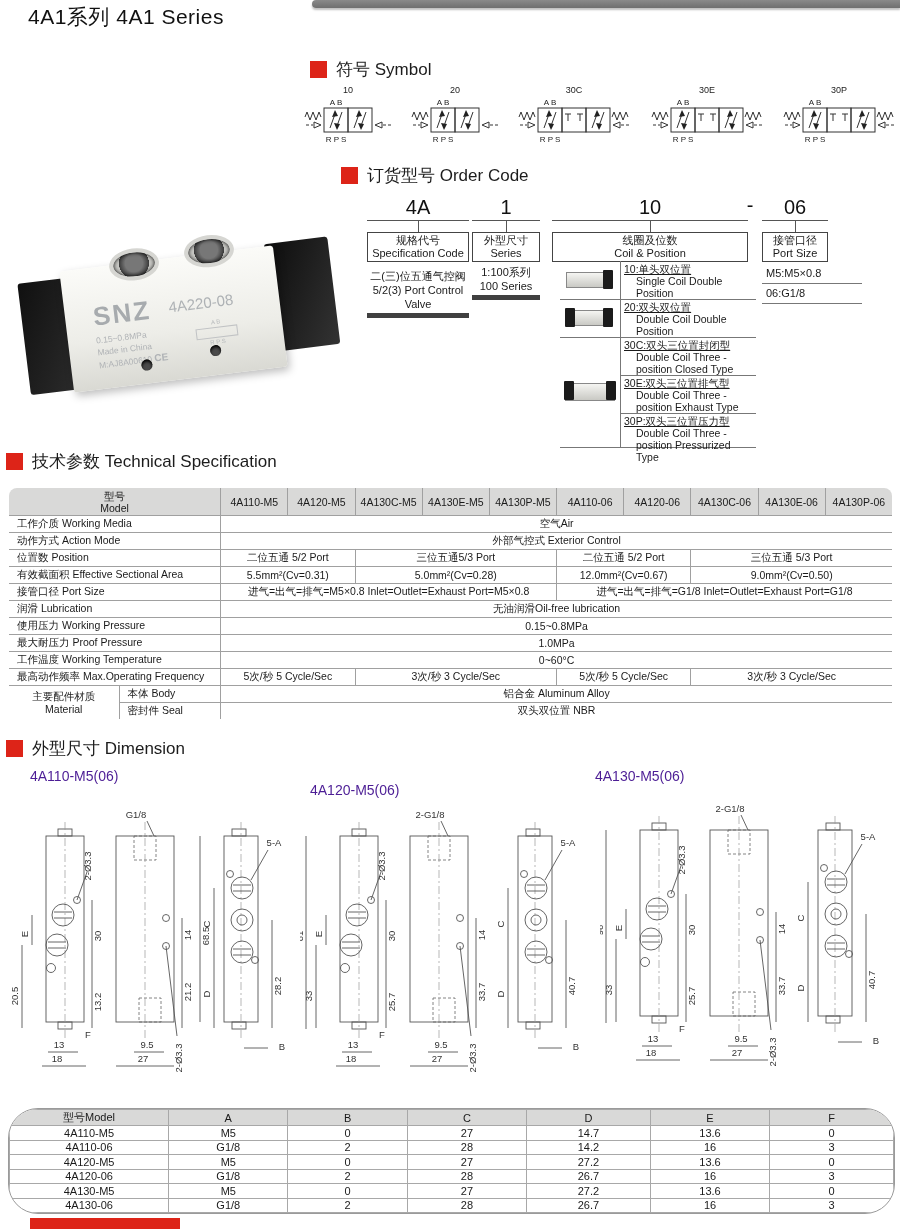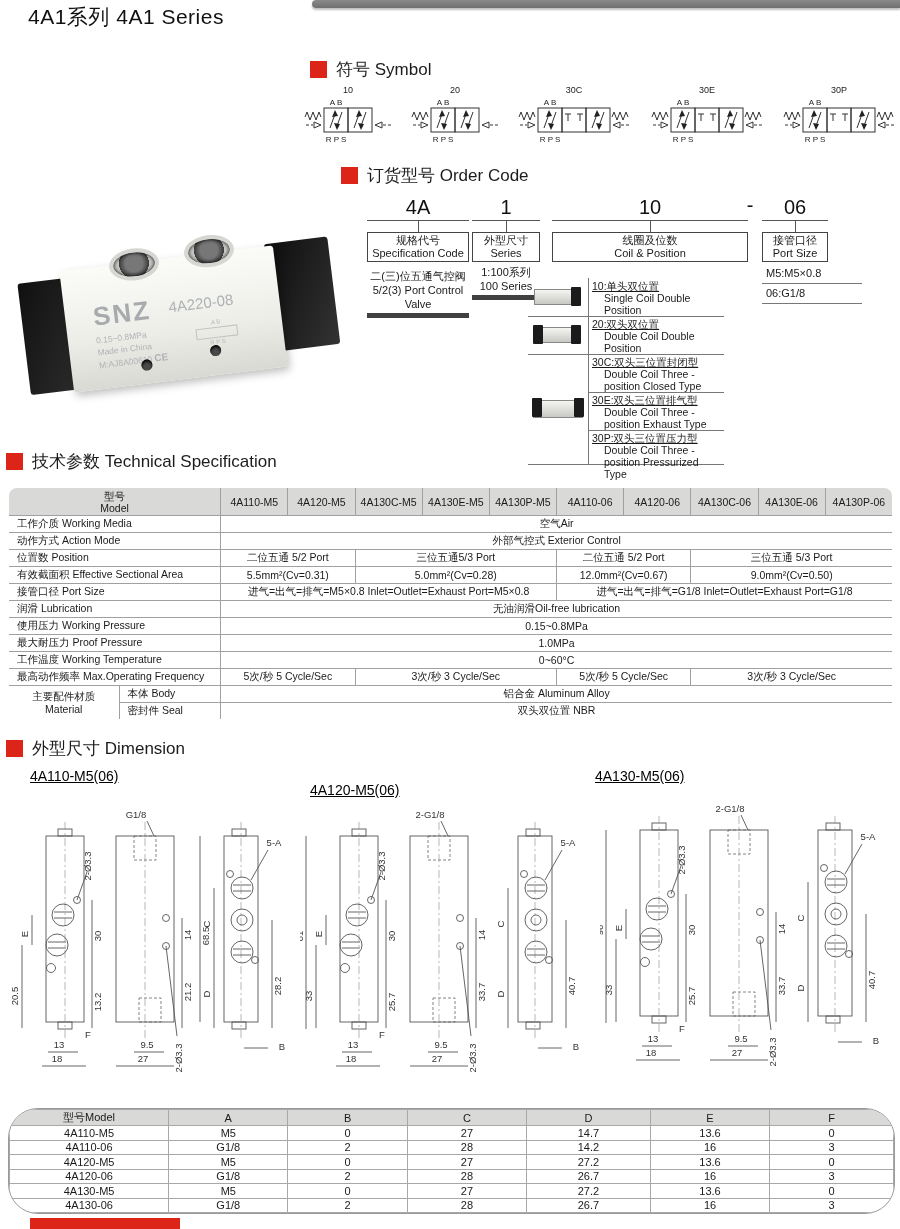--- a/index.html
+++ b/index.html
@@ -22,21 +22,21 @@
   
   .code-col{position:absolute;text-align:center;}
   .code-txt{font-size:20px;color:#111;border-bottom:1px solid #555;padding-bottom:1px;}
   .code-tick{width:1px;height:11px;background:#555;margin:0 auto;}
   .code-box{border:1px solid #444;padding:1px 2px;font-size:11px;line-height:13px;text-align:center;background:#fff;}
   .code-dash{font-size:20px;color:#111;}
   .oc-desc{font-size:11px;line-height:14px;text-align:center;}
   .oc-underline{border-bottom:5px solid #404040;}
   .port-opt{font-size:11px;line-height:13px;text-align:left;padding:3px 2px 3px 4px;border-bottom:1px solid #777;}
   
-  .coil-list{position:absolute;left:528px;top:261px;width:196px;height:186px;font-size:10.5px;margin-top:17px;}
+  .coil-list{position:absolute;left:560px;top:261px;width:196px;height:186px;font-size:10.5px;}
   .coil-divider{position:absolute;left:60px;top:0;width:1px;height:186px;background:#777;}
   .coil-hr{position:absolute;height:1px;background:#777;}
   .coil-text{position:absolute;left:64px;width:130px;}
   .coil-cn{line-height:12px;text-decoration:underline;}
   .coil-en{line-height:12px;padding-left:12px;}
   .valve-thumb{position:absolute;width:44px;height:14px;background:linear-gradient(#f5f5f2,#c9c9c4);
                border:1px solid #888;}
   .valve-thumb .capL,.valve-thumb .capR{position:absolute;top:-3px;width:10px;height:19px;background:#1b1b1b;border-radius:1px;}
   .valve-thumb .capL{left:-2px;} .valve-thumb .capR{right:-2px;}
   
@@ -61,21 +61,21 @@
   .spec-table th,.spec-table td{border:1px solid #a0a0a0;text-align:center;padding:1px 2px;overflow:hidden;white-space:nowrap;}
   .spec-table th{background:#d9d9d8;font-weight:normal;line-height:12px;height:25px;}
   .spec-table td{height:14px;}
   .spec-table td.lbl{text-align:left;padding-left:8px;}
   .spec-table td.mat{text-align:center;padding-left:2px;line-height:13px;}
   .tbl-round{border-radius:9px;overflow:hidden;border:1px solid #9a9a9a;background:#fff;}
   .dim-table{width:100%;font-size:11px;}
   .dim-table th,.dim-table td{border:1px solid #a8a8a8;text-align:center;padding:0 2px;height:13.5px;font-weight:normal;}
   .dim-table th{background:#d9d9d8;}
   
-  .variant-label{font-size:14px;color:#000000;text-decoration:underline;}
+  .variant-label{font-size:14px;color:#4c1d95;}
   .drawing-svg{position:absolute;}
   .dl{stroke:#555;fill:none;stroke-width:0.9;}
   .dd{stroke:#666;fill:none;stroke-width:0.8;stroke-dasharray:3 2;}
   .dc{stroke:#999;fill:none;stroke-width:0.7;stroke-dasharray:8 3 2 3;}
   .dt{font:9.5px "Liberation Sans",sans-serif;fill:#333;text-anchor:middle;}
   .bottom-red{left:30px;top:1218px;width:150px;height:11px;background:#dd2418;}
 </style>
 </head>
 <body>
 

